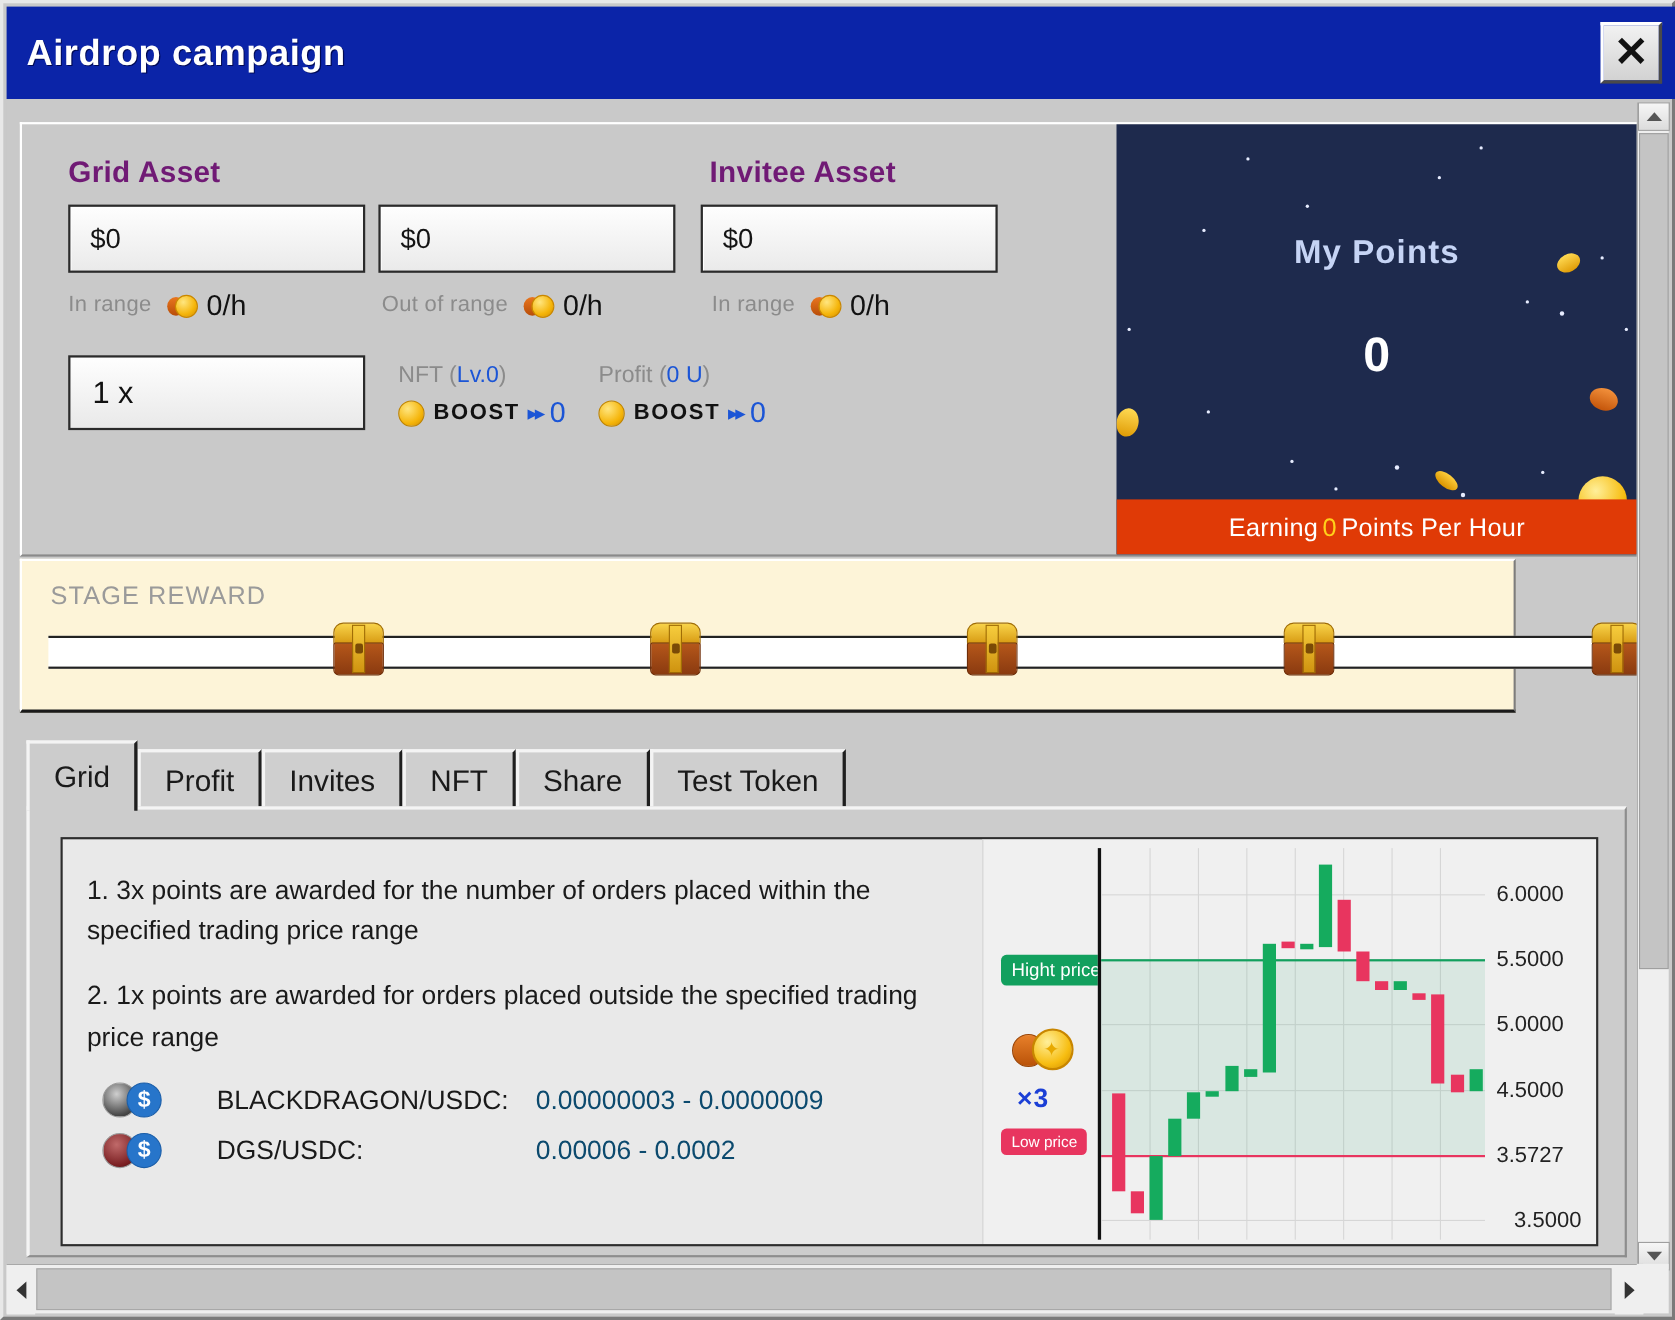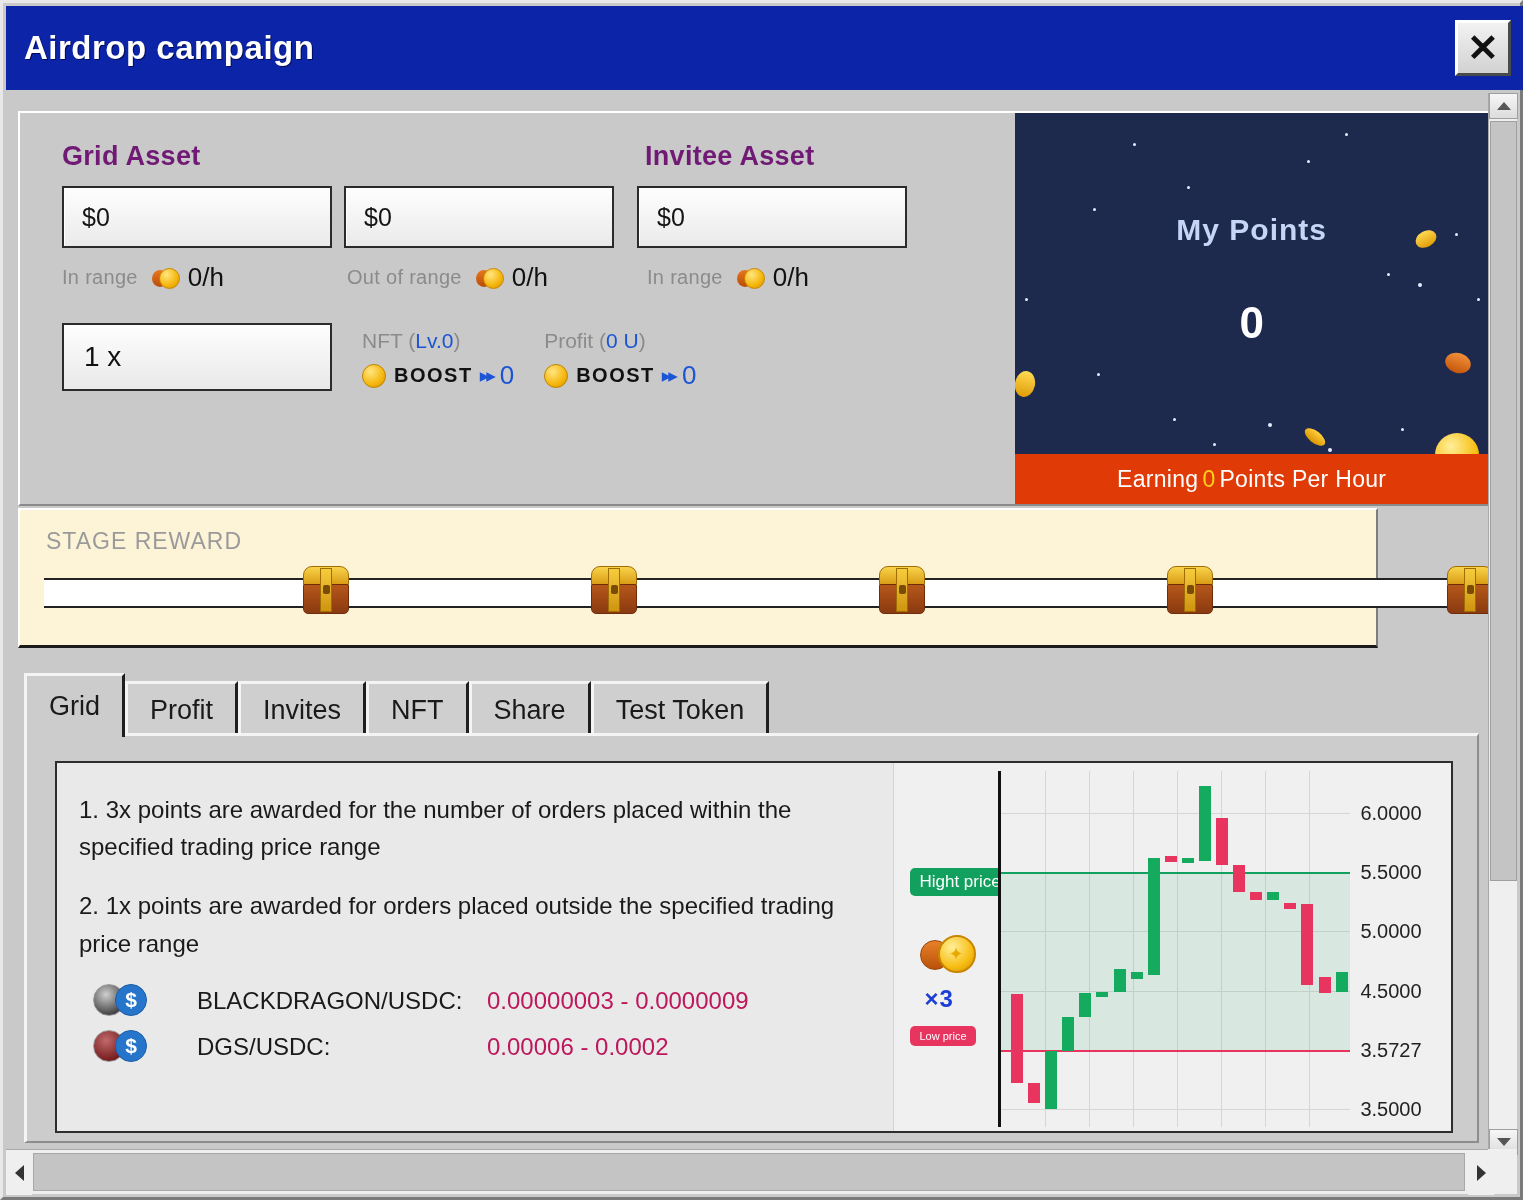--- a/index.html
+++ b/index.html
@@ -217,38 +217,38 @@
     border:1px solid #9a9a9a;
   }
   .tok-a.red{ background:radial-gradient(circle at 40% 32%,#c06a6a,#7a1f22 70%,#3a0d10); }
   .tok-b{
     position:absolute; left:22px; top:0; width:32px; height:32px; border-radius:50%;
     background:#2775ca; border:1px solid #1b5ea8;
     display:flex; align-items:center; justify-content:center;
     color:#fff; font-size:21px; font-weight:bold; font-family:"Liberation Sans",sans-serif;
   }
   .tok-name{ font-size:24px; color:#1a1a1a; margin-left:38px; width:290px;}
-  .tok-range{ font-size:24px; color:#be185d; }
+  .tok-range{ font-size:24px; color:#0c4a6e; }
 
   
   .chart-wrap{
     position:relative; width:560px; height:100%;
     background:#f0f0f0; border-left:1px solid #d2d2d2;
   }
   .chart-side{
     position:absolute; left:0; top:0; width:104px; height:100%;
   }
   .tag-high{
     position:absolute; left:16px; top:105px;
     background:#12a05e; color:#ffffff; font-size:17px;
     padding:4px 9px; border-radius:5px; white-space:nowrap;
   }
   .tag-low{
     position:absolute; left:16px; top:263px;
-    background:#e8355f; color:#ffffff; font-size:11px;
+    background:#e8355f; color:#ffffff; font-size:14px;
     padding:4px 9px; border-radius:5px; white-space:nowrap;
   }
   .side-coin{
     position:absolute; left:26px; top:170px; width:58px; height:44px;
   }
   .side-coin .c1{
     position:absolute; left:0; top:7px; width:30px; height:30px; border-radius:50%;
     background:linear-gradient(#e8802a,#b95208); border:1px solid #9a4405;
   }
   .side-coin .c2{
@@ -571,21 +571,21 @@
               <div class="candle down" style="left: 300px; top: 132.907px; height: 80.6933px;"></div>
               <div class="candle down" style="left: 318px; top: 206.48px; height: 15.4267px;"></div>
               <div class="candle up" style="left: 335px; top: 200.547px; height: 20.1733px;"></div>
             </div>
           <div class="yaxis" id="yaxis">
               <div class="ytick" style="top: 38.5333px;">6.0000</div>
               <div class="ytick" style="top: 97.8667px;">5.5000</div>
               <div class="ytick" style="top: 157.2px;">5.0000</div>
               <div class="ytick" style="top: 216.533px;">4.5000</div>
               <div class="ytick" style="top: 275.867px;">3.5727</div>
-              <div class="ytick" style="top: 335.2px;">3.5000</div>
+              <div class="ytick" style="top: 335.2px; margin-left: 16px;">3.5000</div>
             </div>
         </div>
 
       </div>
     </div>
 
   </div>
 
   <div class="vscroll">
     <div class="vs-up">

